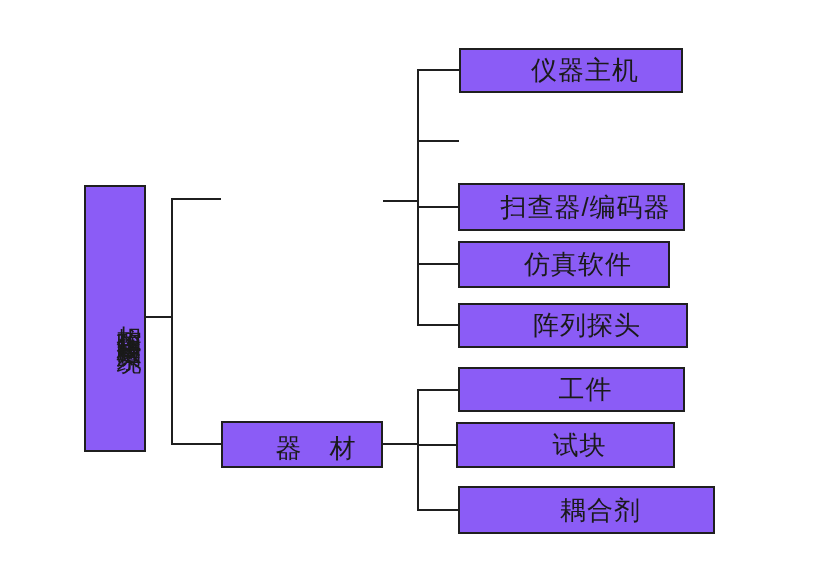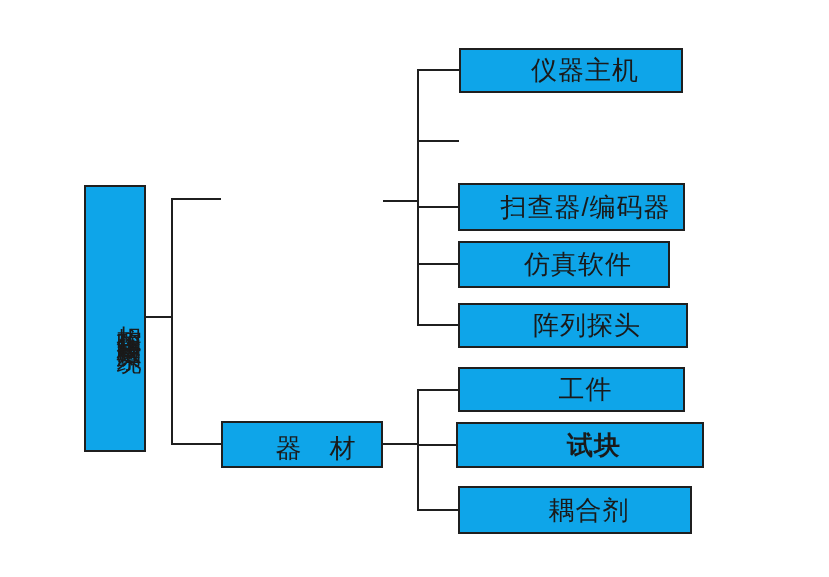--- a/index.html
+++ b/index.html
@@ -12,21 +12,21 @@
     position: relative;
     width: 829px;
     height: 577px;
     background: #ffffff;
     overflow: hidden;
   }
   .node {
     position: absolute;
     box-sizing: border-box;
     border: 2px solid #1f1f1f;
-    background: #0ea5e9;
+    background: #8b5cf6;
     display: flex;
     align-items: center;
     justify-content: center;
     color: #1a1a1a;
     font-size: 26px;
     letter-spacing: 1px;
     white-space: nowrap;
     z-index: 2;
     padding-left: 28px;
   }
@@ -65,24 +65,24 @@
   <div class="node" style="left:458px; top:241px; width:212px; height:47px;">
     <span>仿真软件</span>
   </div>
   <div class="node" style="left:458px; top:303px; width:230px; height:45px;">
     <span>阵列探头</span>
   </div>
 
   <div class="node" style="left:458px; top:367px; width:227px; height:45px;">
     <span>工件</span>
   </div>
-  <div class="node" style="left:456px; top:422px; width:248px; height:46px;font-weight:bold;">
+  <div class="node" style="left:456px; top:422px; width:219px; height:46px;">
     <span>试块</span>
   </div>
-  <div class="node" style="left:458px; top:486px; width:234px; height:48px;">
+  <div class="node" style="left:458px; top:486px; width:257px; height:48px;">
     <span>耦合剂</span>
   </div>
 
   <div class="line" style="left:146px; top:316px; width:26px; height:2px;"></div>
   <div class="line" style="left:171px; top:198px; width:2px; height:247px;"></div>
   <div class="line" style="left:172px; top:198px; width:49px; height:2px;"></div>
   <div class="line" style="left:172px; top:443px; width:49px; height:2px;"></div>
 
   <div class="line" style="left:383px; top:200px; width:36px; height:2px;"></div>
   <div class="line" style="left:417px; top:69px; width:2px; height:257px;"></div>

